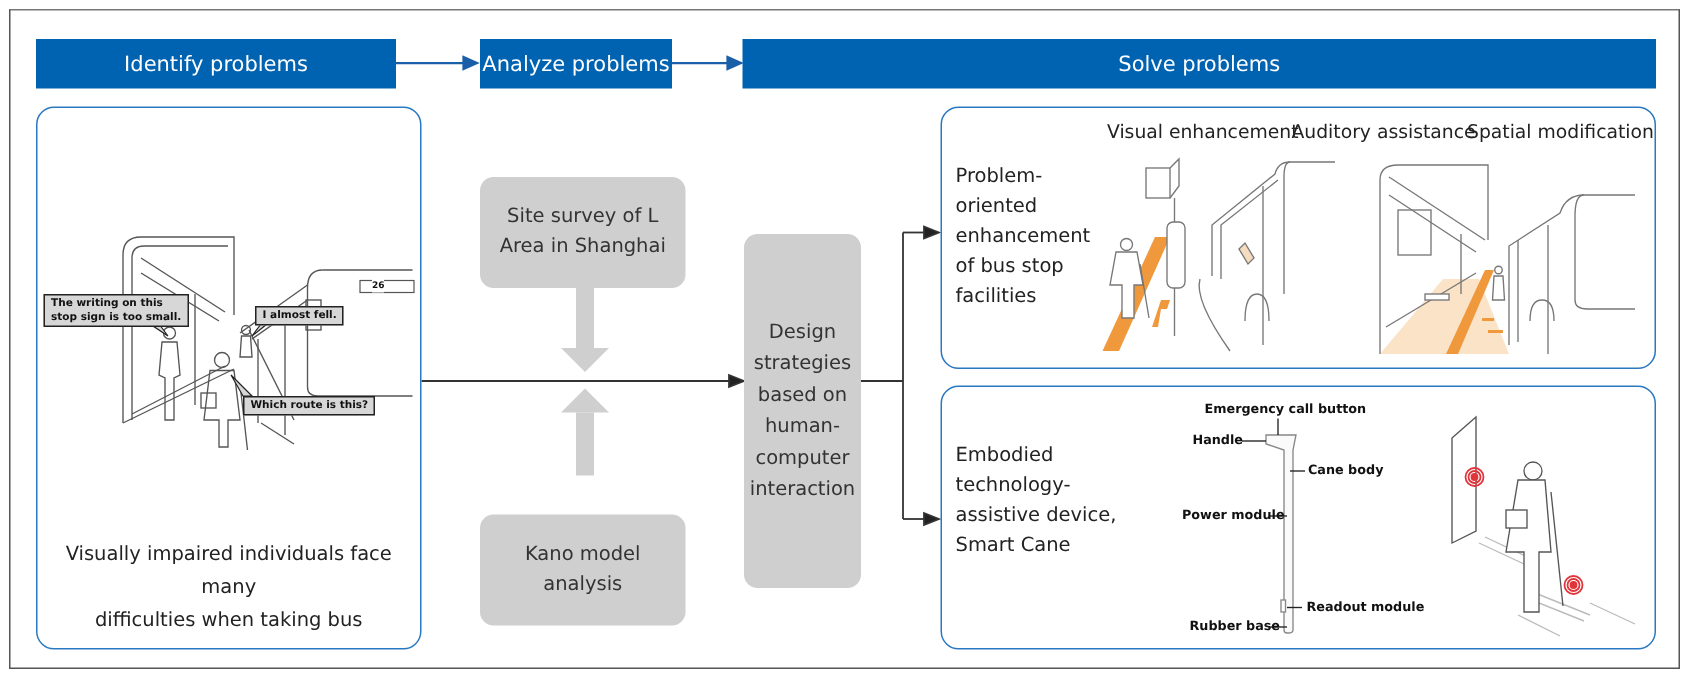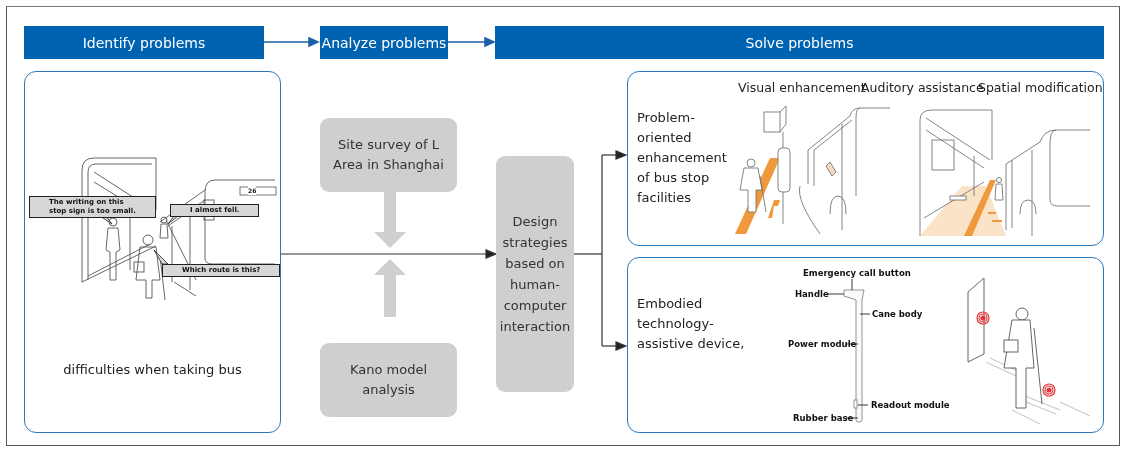--- a/index.html
+++ b/index.html
@@ -6,21 +6,21 @@
   html, body { width: 1127px; height: 456px; background: #ffffff; overflow: hidden; }
   body { font-family: "DejaVu Sans", sans-serif; position: relative; }
   .frame { position: absolute; left: 6px; top: 6px; width: 1114px; height: 440px; border: 1px solid #555; border-top-color:#777; background:#fff; }
   .stage-bar { position: absolute; top: 26px; height: 33px; background: #0063b1; color: #fff; font-size: 14px; display: flex; align-items: center; justify-content: center; }
   .panel { position: absolute; border: 1.5px solid #2a78c2; border-radius: 12px; background: #fff; }
   .gbox { position: absolute; background: #cfcfcf; border-radius: 9px; color: #333; font-size: 13px; display: flex; align-items: center; justify-content: center; text-align: center; line-height: 20px; }
   .lbl { position: absolute; font-size: 12.5px; color: #222; white-space: nowrap; }
   .ptext { position: absolute; font-size: 13px; color: #222; line-height: 20px; }
   .caption { position: absolute; font-size: 13px; color: #222; text-align: center; line-height: 22px; }
   .cane-lbl { position: absolute; font-size: 8.5px; color: #111; font-weight: bold; white-space: nowrap; }
-  .bubble { position: absolute; background: #d7d7d7; border: 1px solid #222; font-size: 7px; font-weight: bold; color:#111; padding: 1px 19px; line-height: 9px; white-space: nowrap; }
+  .bubble { position: absolute; background: #d7d7d7; border: 1px solid #222; font-size: 7px; font-weight: bold; color:#111; padding: 1px 4px; line-height: 9px; white-space: nowrap; }
   svg { position: absolute; overflow: visible; }
 </style>
 </head>
 <body>
 
 <div class="frame"></div>
 
 <div class="stage-bar" style="left:24px;width:240px;">
     <span>Identify problems</span>
   </div>
@@ -98,20 +98,21 @@
 </svg>
 <div class="bubble" style="left:248px;top:186px;font-size:6px;background:#fff;border:none;padding:0;">26</div>
 <div class="bubble" style="left:29px;top:196px;">
   <div>The writing on this</div>
   <div>stop sign is too small.</div>
 </div>
 <div class="bubble" style="left:170px;top:204px;">I almost fell.</div>
 <div class="bubble" style="left:162px;top:264px;">Which route is this?</div>
 
 <div class="caption" style="left:24px;top:359px;width:257px;">
+  <div>Visually impaired individuals face many</div>
   <div>difficulties when taking bus</div>
 </div>
 
 <div class="gbox" style="left:320px;top:118px;width:137px;height:74px;">
   <div>
     <div>Site survey of L</div>
     <div>Area  in Shanghai</div>
   </div>
 </div>
 <div class="gbox" style="left:320px;top:315px;width:137px;height:74px;margin-top:28px;">
@@ -186,20 +187,21 @@
     <circle cx="999" cy="180" r="2.5"></circle>
     <path d="M996,184 L1002,184 L1003,200 L995,200 Z" fill="#fff"></path>
   </g>
 </svg>
 
 <div class="panel" style="left:627px;top:257px;width:477px;height:176px;"></div>
 <div class="ptext" style="left:637px;top:294px;">
   <div>Embodied</div>
   <div>technology-</div>
   <div>assistive device,</div>
+  <div>Smart Cane</div>
 </div>
 
 <svg width="1127" height="456" style="left:0;top:0;">
   <g stroke="#888" stroke-width="0.9" fill="#fafafa">
     <path d="M844,290 L864,290 L862,300 L862,420 Q862,422 859,422 L858,422 Q856,422 856,420 L856,300 L844,296 Z"></path>
     <rect x="854" y="400" width="3" height="8" fill="#fff"></rect>
   </g>
   <g stroke="#222" stroke-width="0.9">
     <line x1="852" y1="279" x2="852" y2="290"></line>
     <line x1="828" y1="294" x2="844" y2="294"></line>

